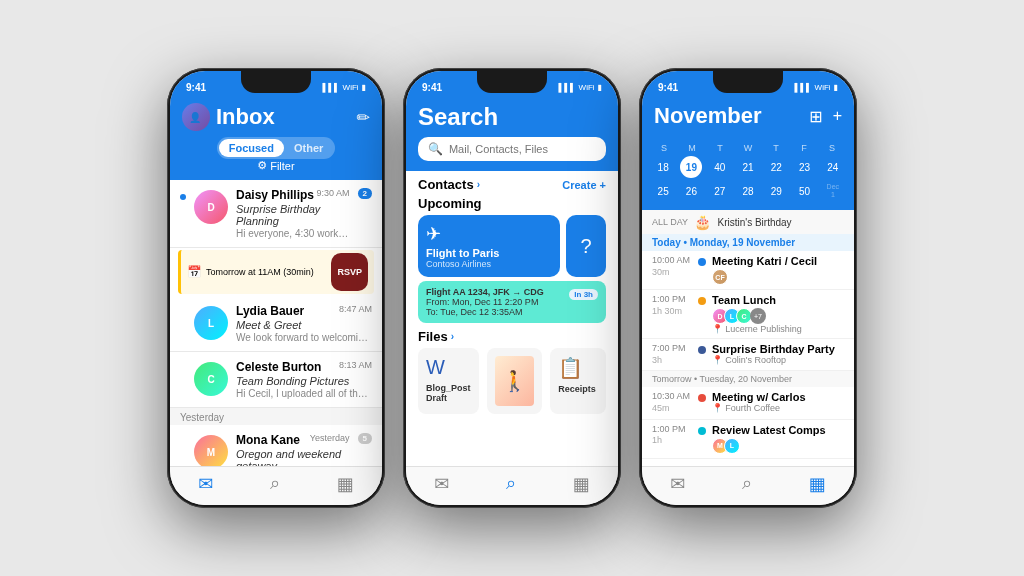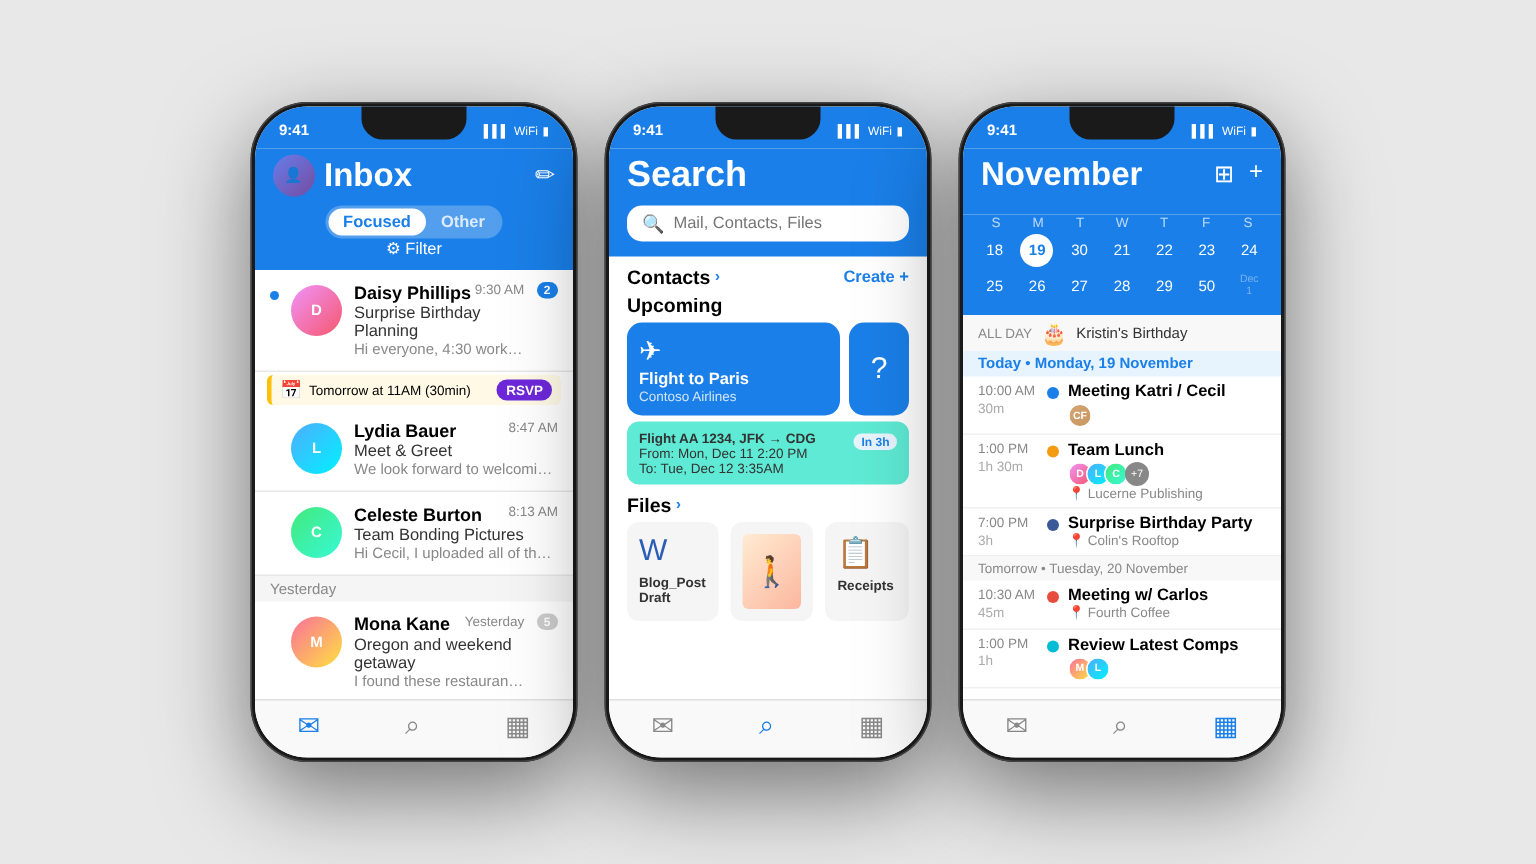--- a/index.html
+++ b/index.html
@@ -156,42 +156,42 @@
       align-items: flex-start;
     }
     .email-item .avatar-small {
       width: 34px;
       height: 34px;
       flex-shrink: 0;
       margin-top: 2px;
     }
     .email-content { flex: 1; min-width: 0; }
     .email-name { font-size: 12px; font-weight: 600; color: #000; }
-    .email-subject { font-size: 11px; color: #333; margin-top: 1px; }
+    .email-subject { font-size: 11px; color: #333; margin-top: 1px; font-style: italic; }
     .email-preview { font-size: 10px; color: #888; margin-top: 1px; white-space: nowrap; overflow: hidden; text-overflow: ellipsis; }
     .email-time { font-size: 9px; color: #888; flex-shrink: 0; }
     .email-meta { display: flex; justify-content: space-between; align-items: flex-start; }
     .blue-dot { width: 6px; height: 6px; border-radius: 50%; background: #1a7fe8; flex-shrink: 0; margin-top: 6px; }
     .section-label { font-size: 10px; color: #888; padding: 4px 10px 2px; background: #f5f5f5; }
     .rsvp-banner {
       background: #fff9e6;
       border-left: 3px solid #ffc107;
       margin: 2px 8px;
       padding: 3px 6px;
       display: flex;
       align-items: center;
       gap: 4px;
       border-radius: 4px;
       font-size: 9px;
     }
     .rsvp-btn {
-      background: #6d28d9;
+      background: #7f1d1d;
       color: #fff;
       border-radius: 10px;
-      padding: 2px 6px;
+      padding: 14px 6px;
       font-size: 9px;
       font-weight: 600;
       margin-left: auto;
     }
     .badge {
       background: #1a7fe8;
       color: #fff;
       border-radius: 10px;
       padding: 1px 5px;
       font-size: 8px;
@@ -689,21 +689,21 @@
           <span class="cal-day-label">M</span>
           <span class="cal-day-label">T</span>
           <span class="cal-day-label">W</span>
           <span class="cal-day-label">T</span>
           <span class="cal-day-label">F</span>
           <span class="cal-day-label">S</span>
         </div>
         <div class="cal-days">
           <span class="cal-day">18</span>
           <span class="cal-day today">19</span>
-          <span class="cal-day">30</span>
+          <span class="cal-day">40</span>
           <span class="cal-day">21</span>
           <span class="cal-day">22</span>
           <span class="cal-day">23</span>
           <span class="cal-day">24</span>
           <span class="cal-day">25</span>
           <span class="cal-day">26</span>
           <span class="cal-day">27</span>
           <span class="cal-day">28</span>
           <span class="cal-day">29</span>
           <span class="cal-day">50</span>

